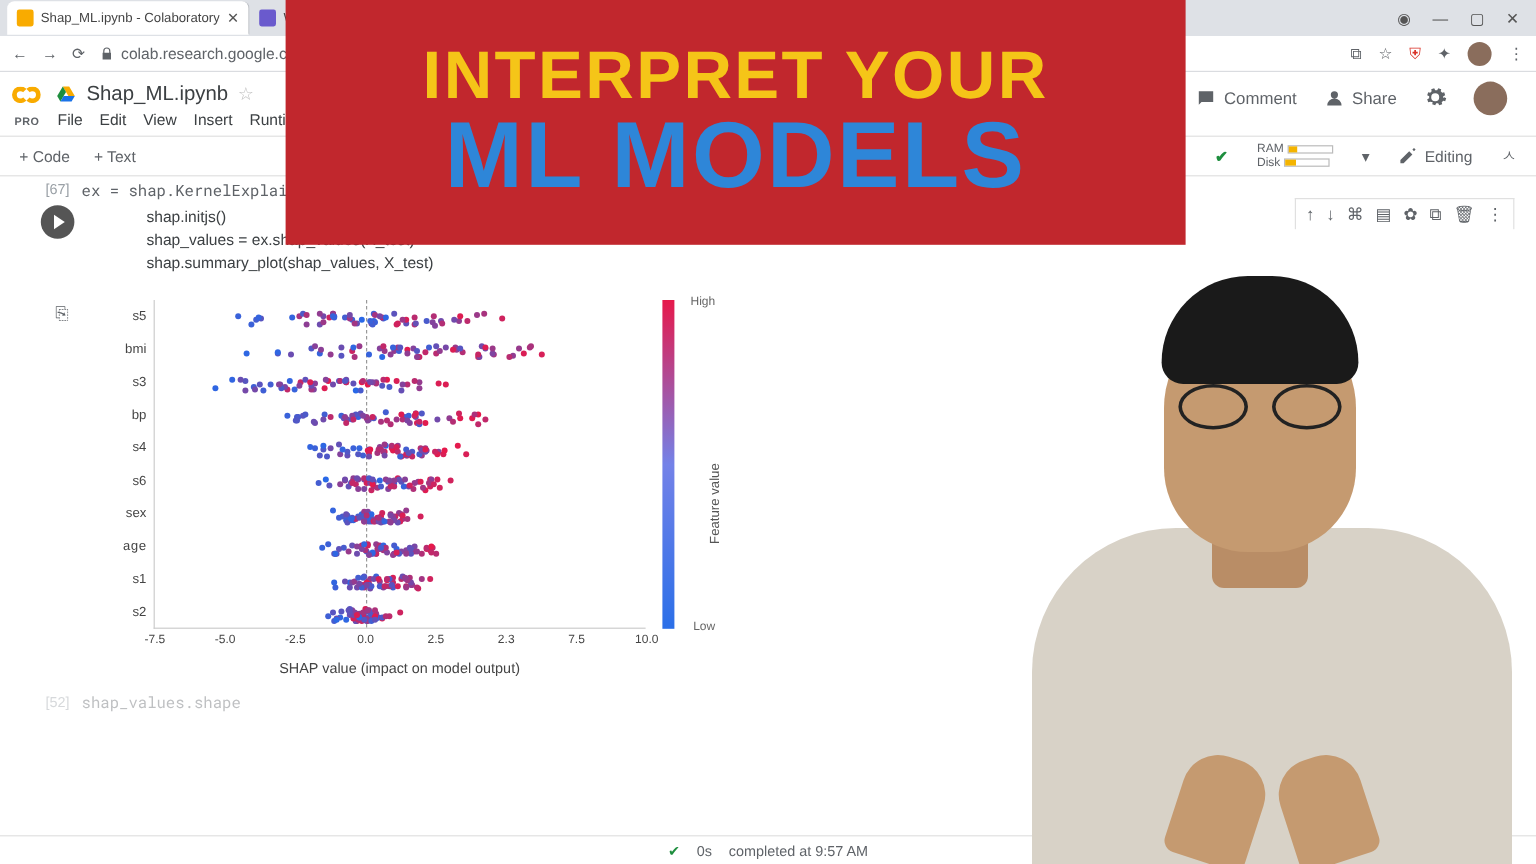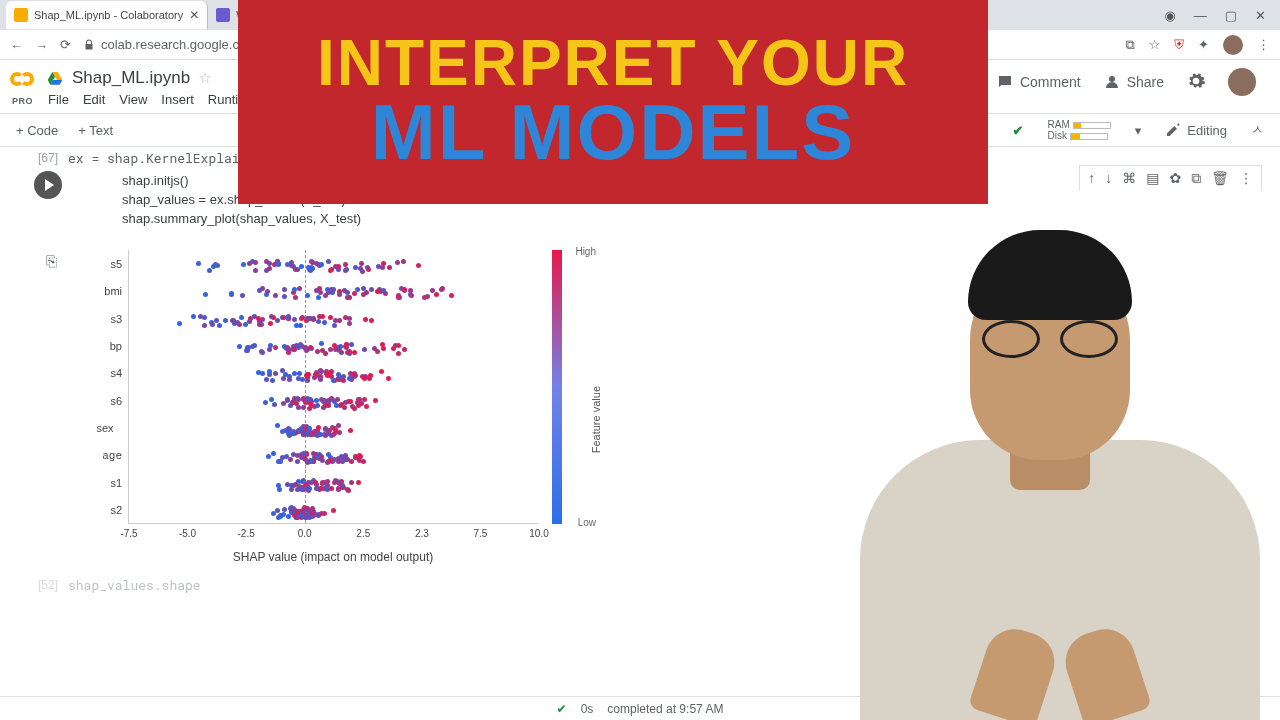--- a/index.html
+++ b/index.html
@@ -64,21 +64,21 @@
   .zero { position:absolute; top:0; bottom:0; border-left:1px dashed #999;}
   .tick { position:absolute; bottom:-16px; font-size:10px; transform:translateX(-50%); }
   .xlab { position:absolute; left:50px; right:60px; bottom:2px; text-align:center; font-size:12px;}
   .row { position:absolute; left:50px; right:60px; height:14px; }
   .cbar { position:absolute; right:36px; top:14px; width:10px; bottom:42px; background:linear-gradient(#e6194b,#7482e8,#2b6fe8);}
   .cbar-lab { position:absolute; right:2px; font-size:10px; color:#666;}
   .fv { position:absolute; right:8px; top:150px; transform:rotate(-90deg); transform-origin:right top; font-size:11px; color:#555;}
 
   
   .titlecard { position:absolute; left:238px; top:0; width:750px; height:204px; background:#c1272d; display:flex; flex-direction:column; align-items:center; justify-content:center; }
-  .tc1 { font-family: Impact, "Arial Black", sans-serif; font-size:64px; letter-spacing:2px; color:#f5c518; line-height:0.95; font-weight:900;}
+  .tc1 { font-family: Impact, "Arial Black", sans-serif; font-size:56px; letter-spacing:2px; color:#f5c518; line-height:0.95; font-weight:900;}
   .tc2 { font-family: Impact, "Arial Black", sans-serif; font-size:78px; letter-spacing:2px; color:#2e86d8; line-height:1; font-weight:900;}
 
   
   .presenter { position:absolute; right:0; bottom:0; width:480px; height:540px; pointer-events:none;}
   .hoodie { position:absolute; bottom:0; left:60px; width:400px; height:280px; background:#d8d2c7; border-radius:120px 120px 0 0;}
   .neck { position:absolute; bottom:230px; left:210px; width:80px; height:50px; background:#b98d66; border-radius:10px;}
   .head { position:absolute; bottom:260px; left:170px; width:160px; height:200px; background:#c59a70; border-radius:80px 80px 70px 70px;}
   .hair { position:absolute; bottom:400px; left:168px; width:164px; height:90px; background:#1a1a1a; border-radius:80px 80px 20px 20px;}
   .glasses { position:absolute; bottom:360px; left:182px; width:136px; height:40px;}
   .glasses i{position:absolute;width:58px;height:38px;border:3px solid #222;border-radius:50%;}
@@ -636,21 +636,21 @@
             <span style="position: absolute; left: 194.912px; top: 9.72248px; width: 5px; height: 5px; border-radius: 50%; background: rgb(199, 38, 101);"></span>
             <span style="position: absolute; left: 233.684px; top: 2.92168px; width: 5px; height: 5px; border-radius: 50%; background: rgb(209, 34, 92);"></span>
             <span style="position: absolute; left: 194.253px; top: 4.15329px; width: 5px; height: 5px; border-radius: 50%; background: rgb(129, 68, 159);"></span>
             <span style="position: absolute; left: 180.484px; top: 7.58398px; width: 5px; height: 5px; border-radius: 50%; background: rgb(228, 26, 77);"></span>
             <span style="position: absolute; left: 230.645px; top: 7.3804px; width: 5px; height: 5px; border-radius: 50%; background: rgb(205, 36, 96);"></span>
             <span style="position: absolute; left: 153.402px; top: 7.70923px; width: 5px; height: 5px; border-radius: 50%; background: rgb(139, 63, 150);"></span>
             <span style="position: absolute; left: 167.422px; top: 2.73714px; width: 5px; height: 5px; border-radius: 50%; background: rgb(110, 75, 174);"></span>
             <span style="position: absolute; left: 163.372px; top: 6.63079px; width: 5px; height: 5px; border-radius: 50%; background: rgb(197, 39, 102);"></span>
             <span style="position: absolute; left: 179.518px; top: 3.55684px; width: 5px; height: 5px; border-radius: 50%; background: rgb(98, 80, 184);"></span>
           </div>
-          <div class="ylabel" style="top: 186.1px; left: 10px; text-align: center;">sex</div>
+          <div class="ylabel" style="top: 186.1px; left: 10px;">sex</div>
           <div class="row" style="top: 185.1px;">
             <span style="position: absolute; left: 172.939px; top: 10.8651px; width: 5px; height: 5px; border-radius: 50%; background: rgb(218, 30, 85);"></span>
             <span style="position: absolute; left: 205.022px; top: 9.12607px; width: 5px; height: 5px; border-radius: 50%; background: rgb(169, 51, 125);"></span>
             <span style="position: absolute; left: 188.003px; top: 10.975px; width: 5px; height: 5px; border-radius: 50%; background: rgb(72, 91, 205);"></span>
             <span style="position: absolute; left: 188.654px; top: 10.5785px; width: 5px; height: 5px; border-radius: 50%; background: rgb(197, 39, 102);"></span>
             <span style="position: absolute; left: 147.23px; top: 2.10331px; width: 5px; height: 5px; border-radius: 50%; background: rgb(52, 100, 222);"></span>
             <span style="position: absolute; left: 162.133px; top: 9.71609px; width: 5px; height: 5px; border-radius: 50%; background: rgb(97, 81, 185);"></span>
             <span style="position: absolute; left: 184.161px; top: 7.5835px; width: 5px; height: 5px; border-radius: 50%; background: rgb(220, 29, 83);"></span>
             <span style="position: absolute; left: 185.202px; top: 9.87221px; width: 5px; height: 5px; border-radius: 50%; background: rgb(122, 71, 165);"></span>
             <span style="position: absolute; left: 179.312px; top: 10.7489px; width: 5px; height: 5px; border-radius: 50%; background: rgb(70, 92, 207);"></span>

